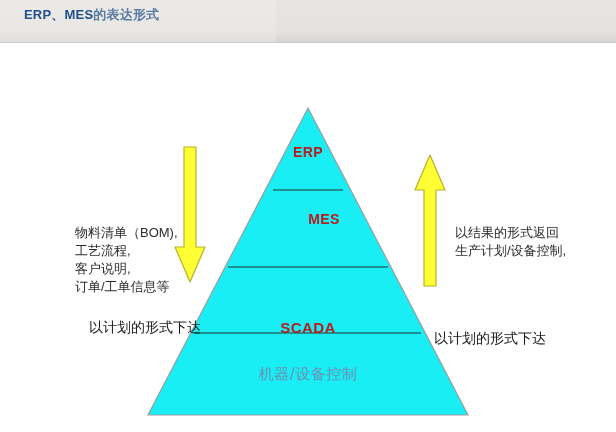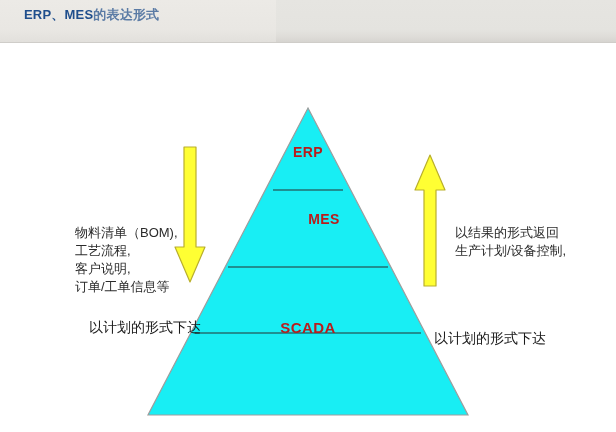--- a/index.html
+++ b/index.html
@@ -142,20 +142,21 @@
     <line x1="195" y1="290" x2="421" y2="290" stroke="#1f8f92" stroke-width="2"></line>
 
     <polygon points="184,104 196,104 196,204 205,204 190,239 175,204 184,204" fill="#ffff33" stroke="#b9af2c" stroke-width="1.2" stroke-linejoin="round"></polygon>
 
     <polygon points="430,112 445,147 436,147 436,243 424,243 424,147 415,147" fill="#ffff33" stroke="#b9af2c" stroke-width="1.2" stroke-linejoin="round"></polygon>
   </svg>
 
   <div class="tier-label" id="tier-label-erp">ERP</div>
   <div class="tier-label" id="tier-label-mes">MES</div>
   <div class="tier-label" id="tier-label-scada">SCADA</div>
+  <div class="tier-label" id="tier-label-machine">机器/设备控制</div>
 
   <div class="side-text" id="left-detail-text">
     <div>物料清单（BOM),</div>
     <div>工艺流程,</div>
     <div>客户说明,</div>
     <div>订单/工单信息等</div>
   </div>
   <div class="side-caption" id="left-caption">以计划的形式下达</div>
 
   <div class="side-text" id="right-detail-text">

